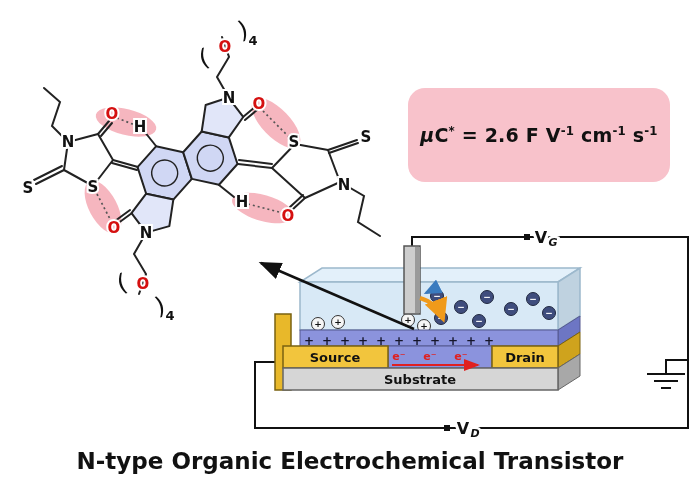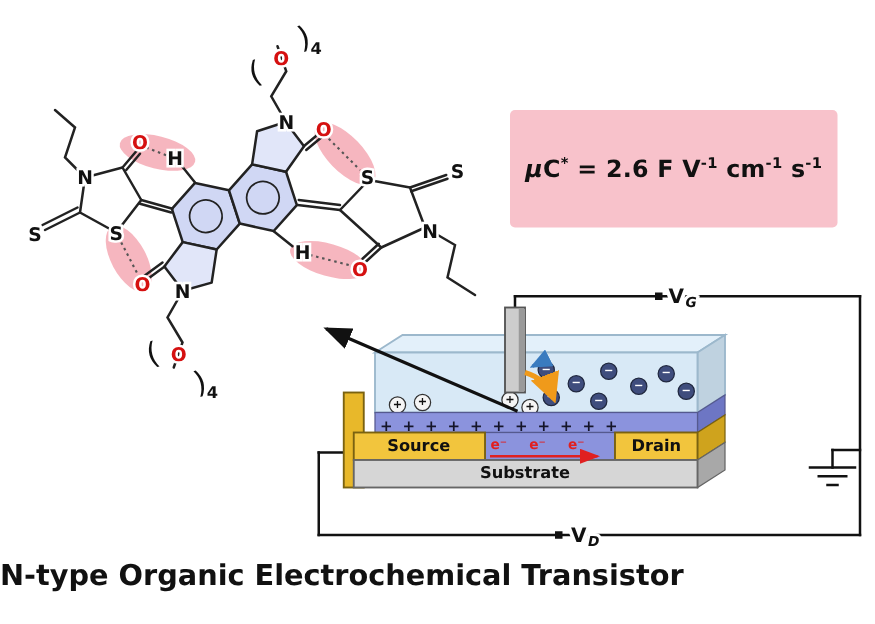--- a/index.html
+++ b/index.html
@@ -1,26 +1,26 @@
 <!DOCTYPE html>
 <html><head>
 <meta charset="utf-8">
 <style>
   html,body{margin:0;padding:0;background:#fff;}
   .canvas{position:relative;width:700px;height:499px;background:#ffffff;overflow:hidden;
           font-family:"DejaVu Sans",sans-serif;}
   .molecule{position:absolute;left:0;top:0;}
   .device{position:absolute;left:230px;top:210px;}
   .metrics-box{position:absolute;left:408px;top:88px;width:262px;height:94px;background:#f8c2cb;
-               border-radius:4px;display:flex;flex-direction:column;justify-content:center;
+               border-radius:17px;display:flex;flex-direction:column;justify-content:center;
                align-items:center;gap:9px;}
   .metric-line{font-weight:bold;font-size:19px;color:#111;letter-spacing:.2px;white-space:nowrap;}
   .metric-line sup{font-size:0.62em;}
   .it{font-style:italic;}
-  .caption{position:absolute;left:0;top:448px;width:700px;text-align:left;font-weight:bold;
+  .caption{position:absolute;left:0;top:448px;width:700px;text-align:center;font-weight:bold;
            font-size:23px;color:#111;}
   
   .hl{fill:#f4a9b4;opacity:.85;}
   .bond line,.bond polyline{stroke:#222;stroke-width:2;fill:none;stroke-linecap:round;}
   .bond polygon{stroke:#222;stroke-width:2;fill:none;stroke-linejoin:round;}
   .corefill{fill:#c9d1f3;fill-opacity:.88;stroke:#222;stroke-width:2;stroke-linejoin:round;}
   .corefill2{fill:#dde3f8;fill-opacity:.88;stroke:#222;stroke-width:2;stroke-linejoin:round;}
   .aromatic{fill:none;stroke:#222;stroke-width:1.4;}
   .dashed line{stroke:#555;stroke-width:1.7;stroke-dasharray:2 3;}
   .atom{font-family:"DejaVu Sans",sans-serif;font-weight:bold;font-size:15px;fill:#111;

